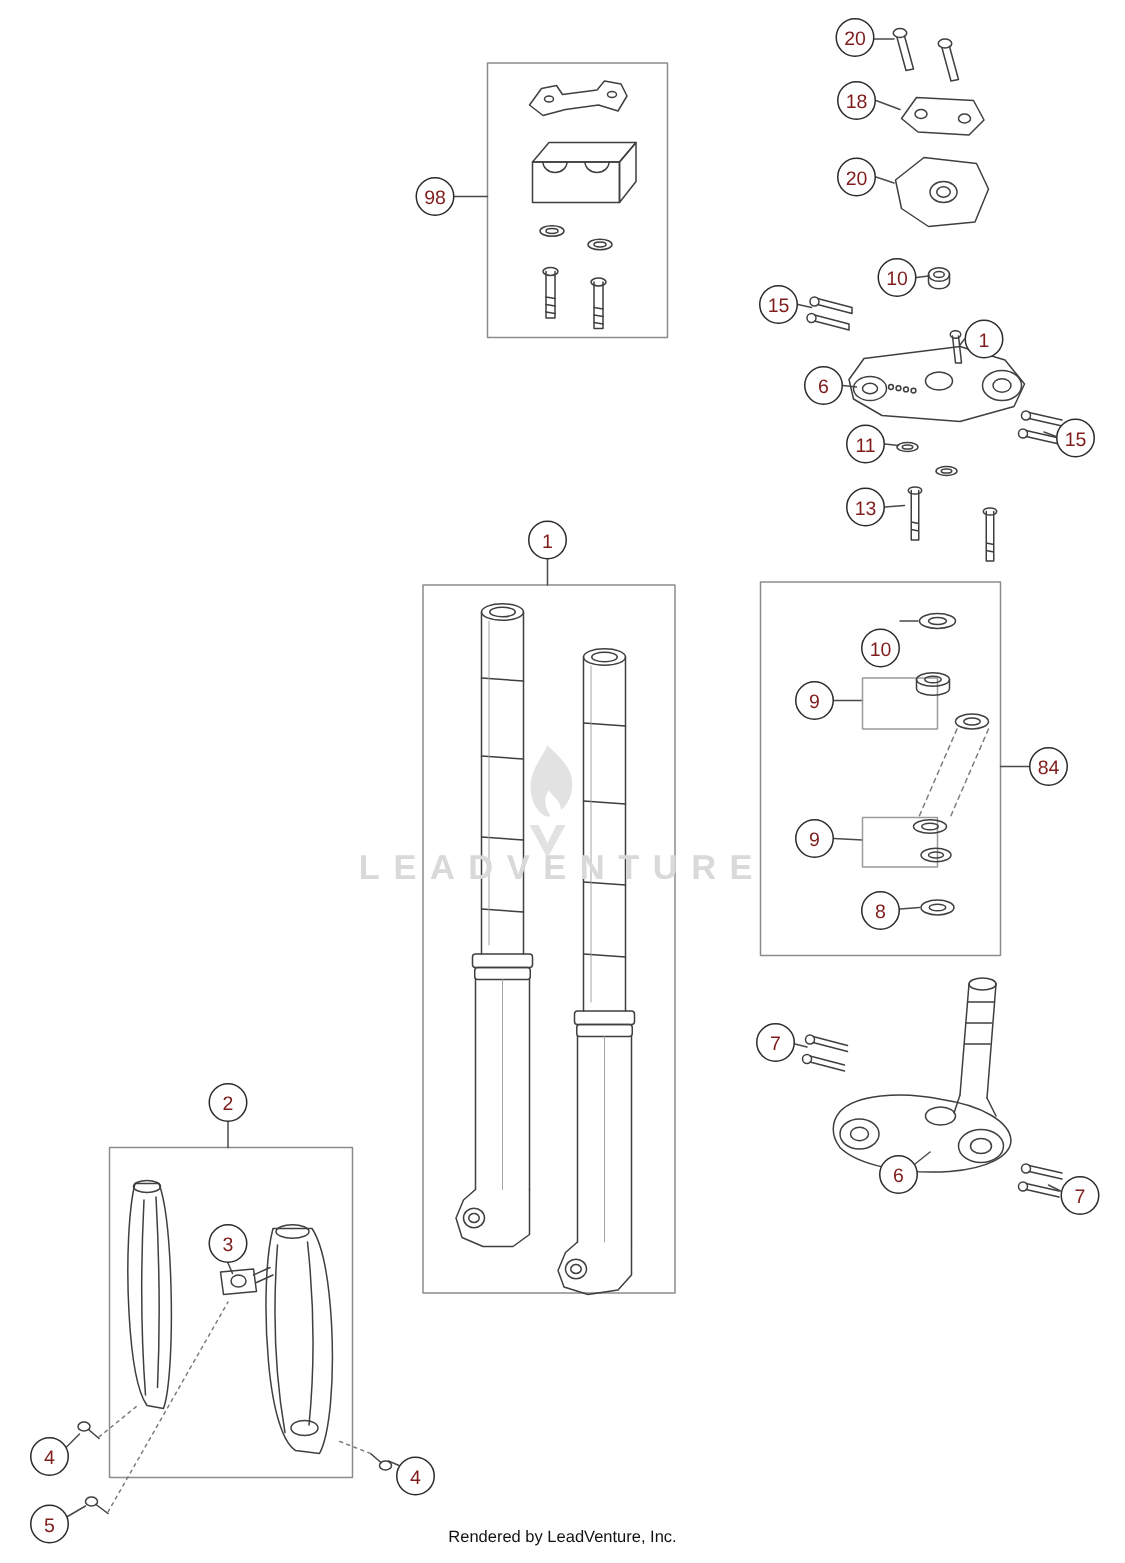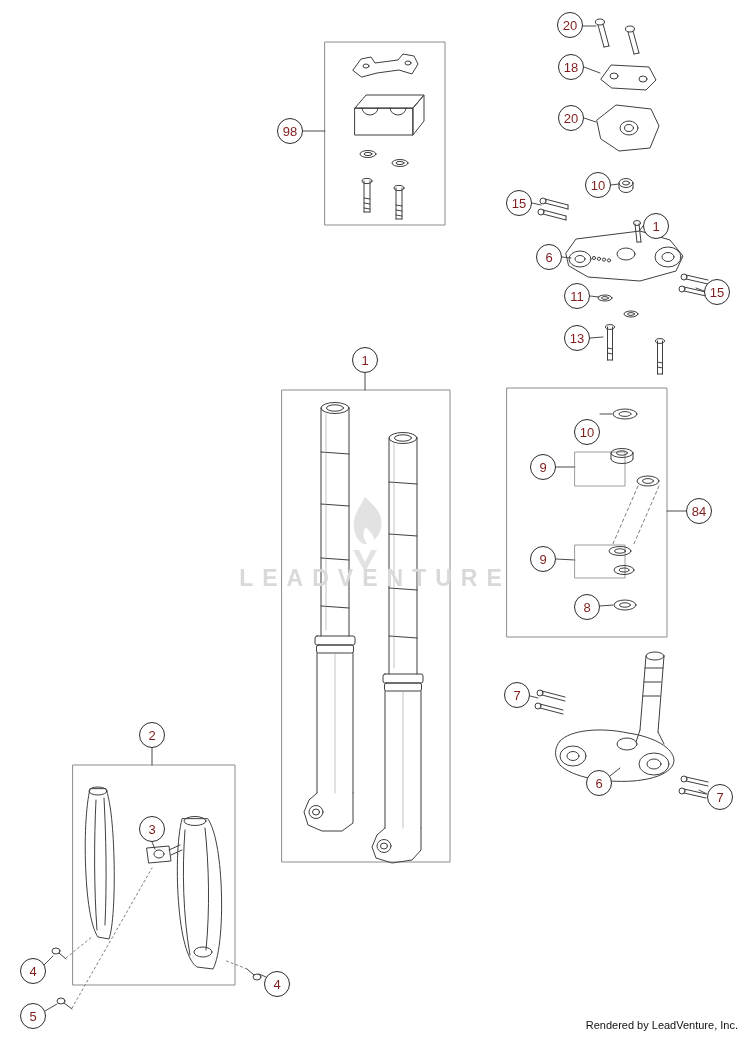--- a/index.html
+++ b/index.html
@@ -8,22 +8,22 @@
   .canvas { position:relative; width:750px; height:1042px; background:#fff; overflow:hidden; }
   svg.art { position:absolute; left:0; top:0; z-index:1; }
   .callout {
     position:absolute; width:26px; height:26px;
     border:1.4px solid #2b2b2b; border-radius:50%;
     background:#fff; z-index:3;
     display:flex; align-items:center; justify-content:center;
     font-size:13px; line-height:1; color:#7f1d1d;
   }
   .footer {
-    position:absolute; left:0; right:12px; top:1019px; z-index:2;
-    text-align:right; font-size:11px; color:#111;
+    position:absolute; left:0; right:0; top:1019px; z-index:2;
+    text-align:center; font-size:11px; color:#111;
   }
 </style>
 </head>
 <body>
 
 <div class="canvas">
 
   <svg class="art" width="750" height="1042" viewBox="0 0 750 1042">
     <g stroke="#3f3f3f" stroke-width="1" fill="none" stroke-linecap="round" stroke-linejoin="round">
 

